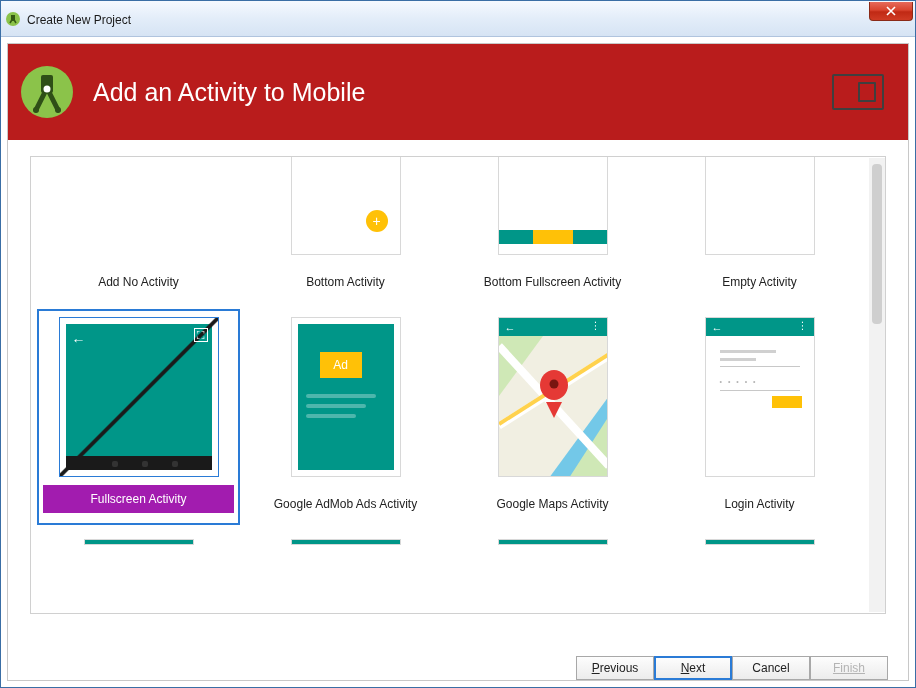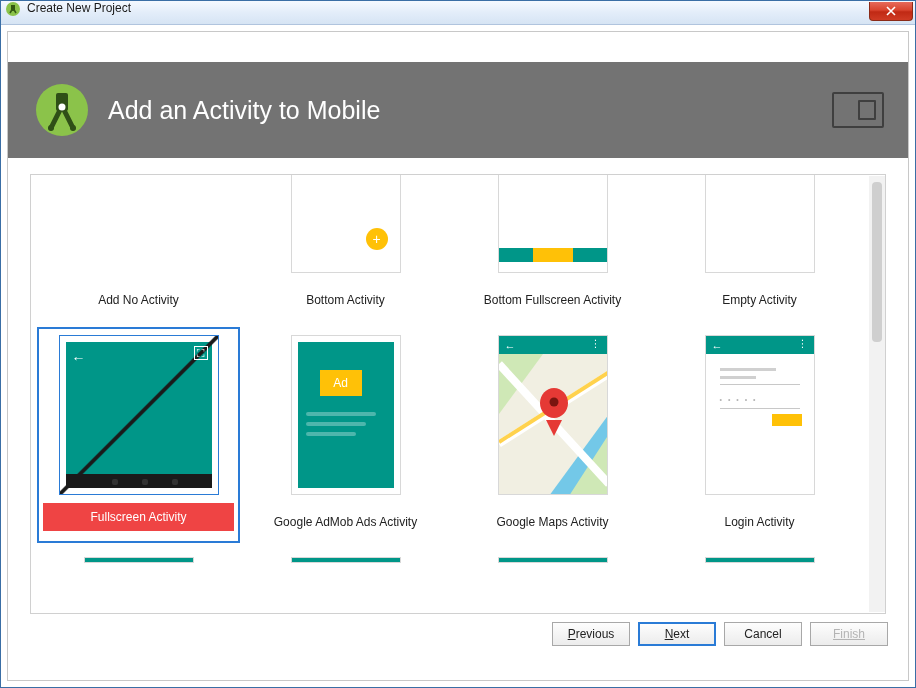--- a/index.html
+++ b/index.html
@@ -14,26 +14,26 @@
   .window {
     position: absolute;
     left: 0; top: 0;
     width: 916px; height: 688px;
     background: #fff;
     border: 1px solid #3a6ea5;
     display: flex;
     flex-direction: column;
   }
   .titlebar {
-    height: 24px;
+    height: 36px;
     background: linear-gradient(to bottom, #f5f9ff 0%, #e3edf9 50%, #d6e4f4 100%);
     border-bottom: 1px solid #b0c4de;
     display: flex;
-    align-items: flex-start;
-    padding: 0 4px;
+    align-items: flex-end;
+    padding: 9px 4px;
     position: relative;
   }
   .titlebar .app-icon {
     width: 16px; height: 16px; margin-right: 6px;
     display: inline-flex; align-items: center; justify-content: center;
   }
   .titlebar .title-text {
     font-size: 12px;
     color: #1a1a1a;
   }
@@ -53,26 +53,25 @@
     flex: 1;
     margin: 6px;
     border: 1px solid #c8c8c8;
     background: #fff;
     display: flex;
     flex-direction: column;
     overflow: hidden;
   }
   .header-dark {
     height: 96px;
-    background: #737373;
+    background: #b91c1c;
     display: flex;
     align-items: center;
-    padding: 0 26px;
-    position: relative;
-    margin-top: 30px;
+    padding: 0 11px;
+    position: relative;
   }
   .studio-logo {
     width: 56px; height: 56px; margin-right: 18px;
     display: flex; align-items: center; justify-content: center;
   }
   .header-title {
     color: #fff;
     font-size: 25px;
     font-weight: 300;
   }
@@ -153,21 +152,21 @@
   .no-thumb { border: none; background: transparent; }
   .tile-label {
     margin-top: 12px;
     font-size: 12px;
     color: #222;
     text-align: center;
     height: 30px;
     display: flex; align-items: center; justify-content: center;
   }
   .tile.selected .tile-label {
-    background: #ef4444;
+    background: #a21caf;
     color: #fff;
     width: 100%;
     margin-top: 8px;
     height: 28px;
   }
 
   .t-topbar { position:absolute; left:0; right:0; top:0; height:8px; background:#009688; }
   .t-bottombar { position:absolute; left:0; right:0; bottom:10px; height:14px; background:#009688; }
   .t-bottombar .y { position:absolute; left:34px; width:40px; top:0; bottom:0; background:#ffc107; }
   .t-fab { position:absolute; right:12px; bottom:22px; width:22px; height:22px; border-radius:50%; background:#ffc107; display:flex; align-items:center; justify-content:center; color:#fff; font-size:14px; }
@@ -188,23 +187,22 @@
   .t-app-menu { position:absolute; right:7px; top:2px; color:#fff; font-size:10px; letter-spacing:-1px; }
 
   .t-login-line { position:absolute; left:14px; height:3px; background:#d0d0d0; }
   .t-login-dots { position:absolute; left:14px; top:60px; font-size:7px; color:#b5b5b5; letter-spacing:2px; }
   .t-login-underline { position:absolute; left:14px; right:14px; height:1px; background:#c8c8c8; }
   .t-login-btn { position:absolute; right:12px; top:78px; width:30px; height:12px; background:#ffc107; }
 
   .footer {
     height: 58px;
     display: flex;
-    align-items: flex-start;
+    align-items: flex-end;
     justify-content: flex-end;
-    gap: 8px;
     padding: 0 20px;
   }
   .btn {
     min-width: 78px;
     height: 24px;
     border: 1px solid #a8a8a8;
     background: linear-gradient(to bottom, #fdfdfd, #ececec);
     font-size: 12px;
     color: #222;
     display: inline-flex;

